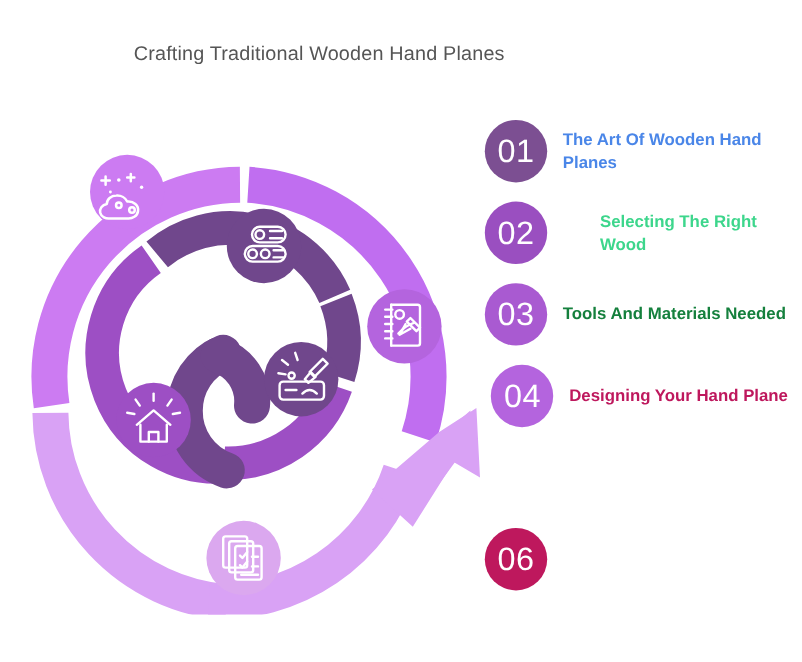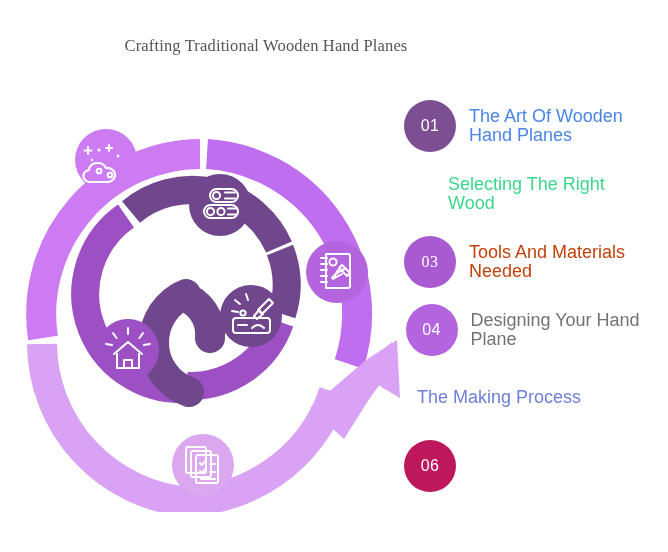--- a/index.html
+++ b/index.html
@@ -21,21 +21,21 @@
   }
   .title {
     position: absolute;
     top: 36px;
     left: 0;
     width: 532px;
     text-align: center;
     font-size: 16.5px;
     color: #555555;
     letter-spacing: 0.15px;
-    font-family: Liberation Serif, serif;
+    font-family: Liberation Sans, sans-serif;
   }
   #spiral-area {
     position: absolute;
     left: 14px;
     top: 92px;
     width: 400px;
     height: 420px;
   }
   #spiral-svg {
     display: block;
@@ -57,30 +57,31 @@
   }
   .legend-badge {
     width: 52px;
     height: 52px;
     min-width: 52px;
     border-radius: 50%;
     display: flex;
     align-items: center;
     justify-content: center;
     color: #ffffff;
-    font-size: 16px;
+    font-size: 27px;
     font-family: "Liberation Sans", sans-serif;
     letter-spacing: 0.4px;
   }
   .legend-text {
     margin-left: 13px;
-    font-size: 18px;
+    font-size: 14px;
     line-height: 19.5px;
     font-family: "Liberation Sans", sans-serif;
     max-width: 190px;
+    font-weight: bold;
   }
 </style>
 </head>
 <body style="background: rgb(255, 255, 255);">
 
 <div id="infographic">
 
   <div class="title" style="color: rgb(85, 85, 85);">Crafting Traditional Wooden Hand Planes</div>
 
   <div id="spiral-area">
@@ -203,35 +204,35 @@
   </div>
 
   <div id="legend">
 
     <div class="legend-item" style="top:0px;">
       <div class="legend-badge" style="background: rgb(124, 79, 146);">01</div>
       <div class="legend-text" style="color: rgb(74, 134, 232);">The Art Of Wooden Hand Planes</div>
     </div>
 
     <div class="legend-item" style="top:68px;">
+      <div class="legend-badge" style="background: rgb(154, 79, 192);">02</div>
       <div class="legend-text" style="color: rgb(61, 214, 140); margin-left: 44px;">Selecting The Right Wood</div>
     </div>
 
     <div class="legend-item" style="top:136px;">
-      <div class="legend-badge" style="background: rgb(169, 90, 209); font-family: Liberation Serif, serif;">03</div>
-      <div class="legend-text" style="color: #c2410c;">Tools And Materials Needed</div>
+      <div class="legend-badge" style="background: rgb(169, 90, 209);">03</div>
+      <div class="legend-text" style="color: #15803d;">Tools And Materials Needed</div>
     </div>
 
     <div class="legend-item" style="top:204px;justify-content:center;">
       <div class="legend-badge" style="background: rgb(180, 100, 222);">04</div>
-      <div class="legend-text" style="color: #737373;">Designing Your Hand Plane</div>
+      <div class="legend-text" style="color: #be185d;">Designing Your Hand Plane</div>
     </div>
 
     <div class="legend-item" style="top:272px;">
-      <div class="legend-text" style="color: rgb(110, 127, 216);">The Making Process</div>
     </div>
 
     <div class="legend-item" style="top:340px;">
       <div class="legend-badge" style="background: #be185d;">06</div>
     </div>
 
   </div>
 
 </div>
 

